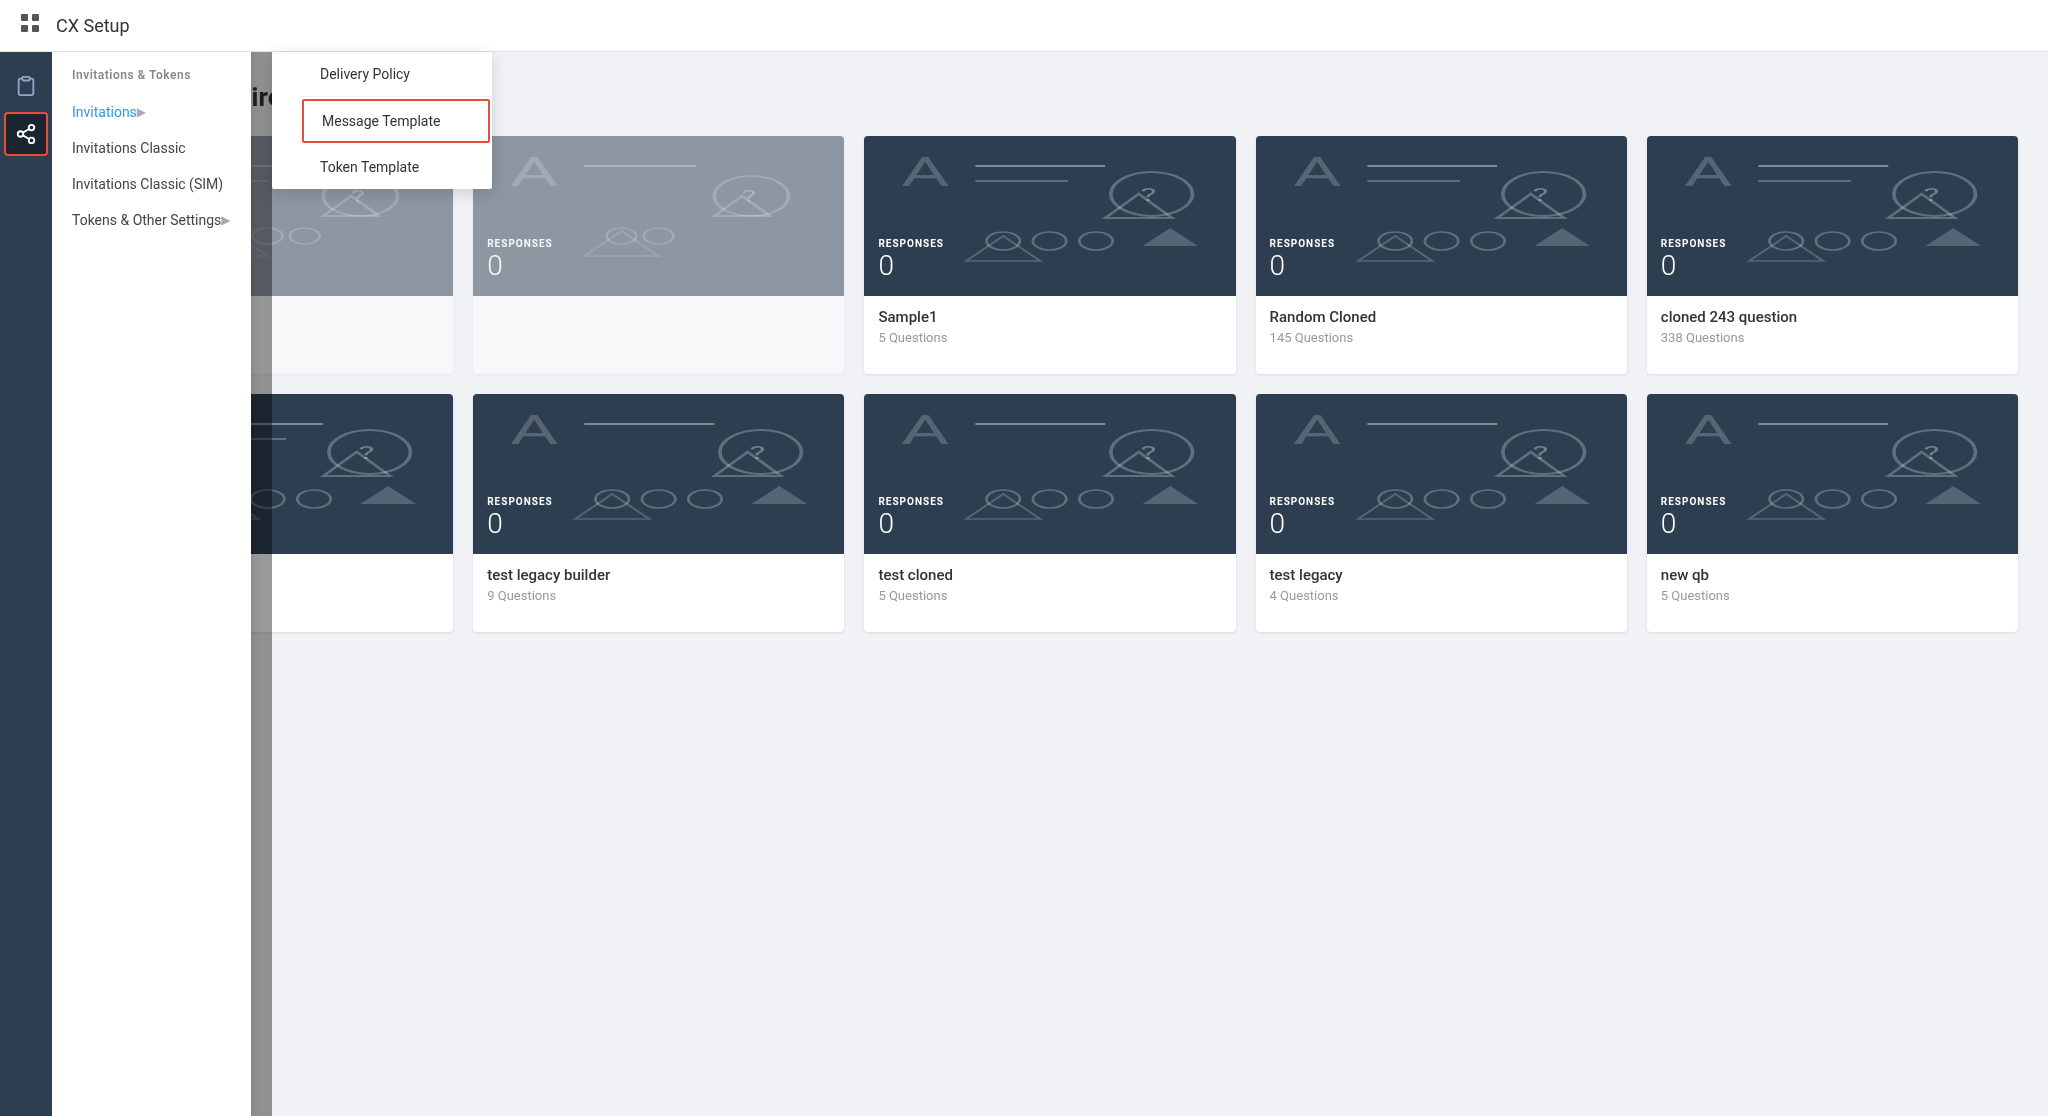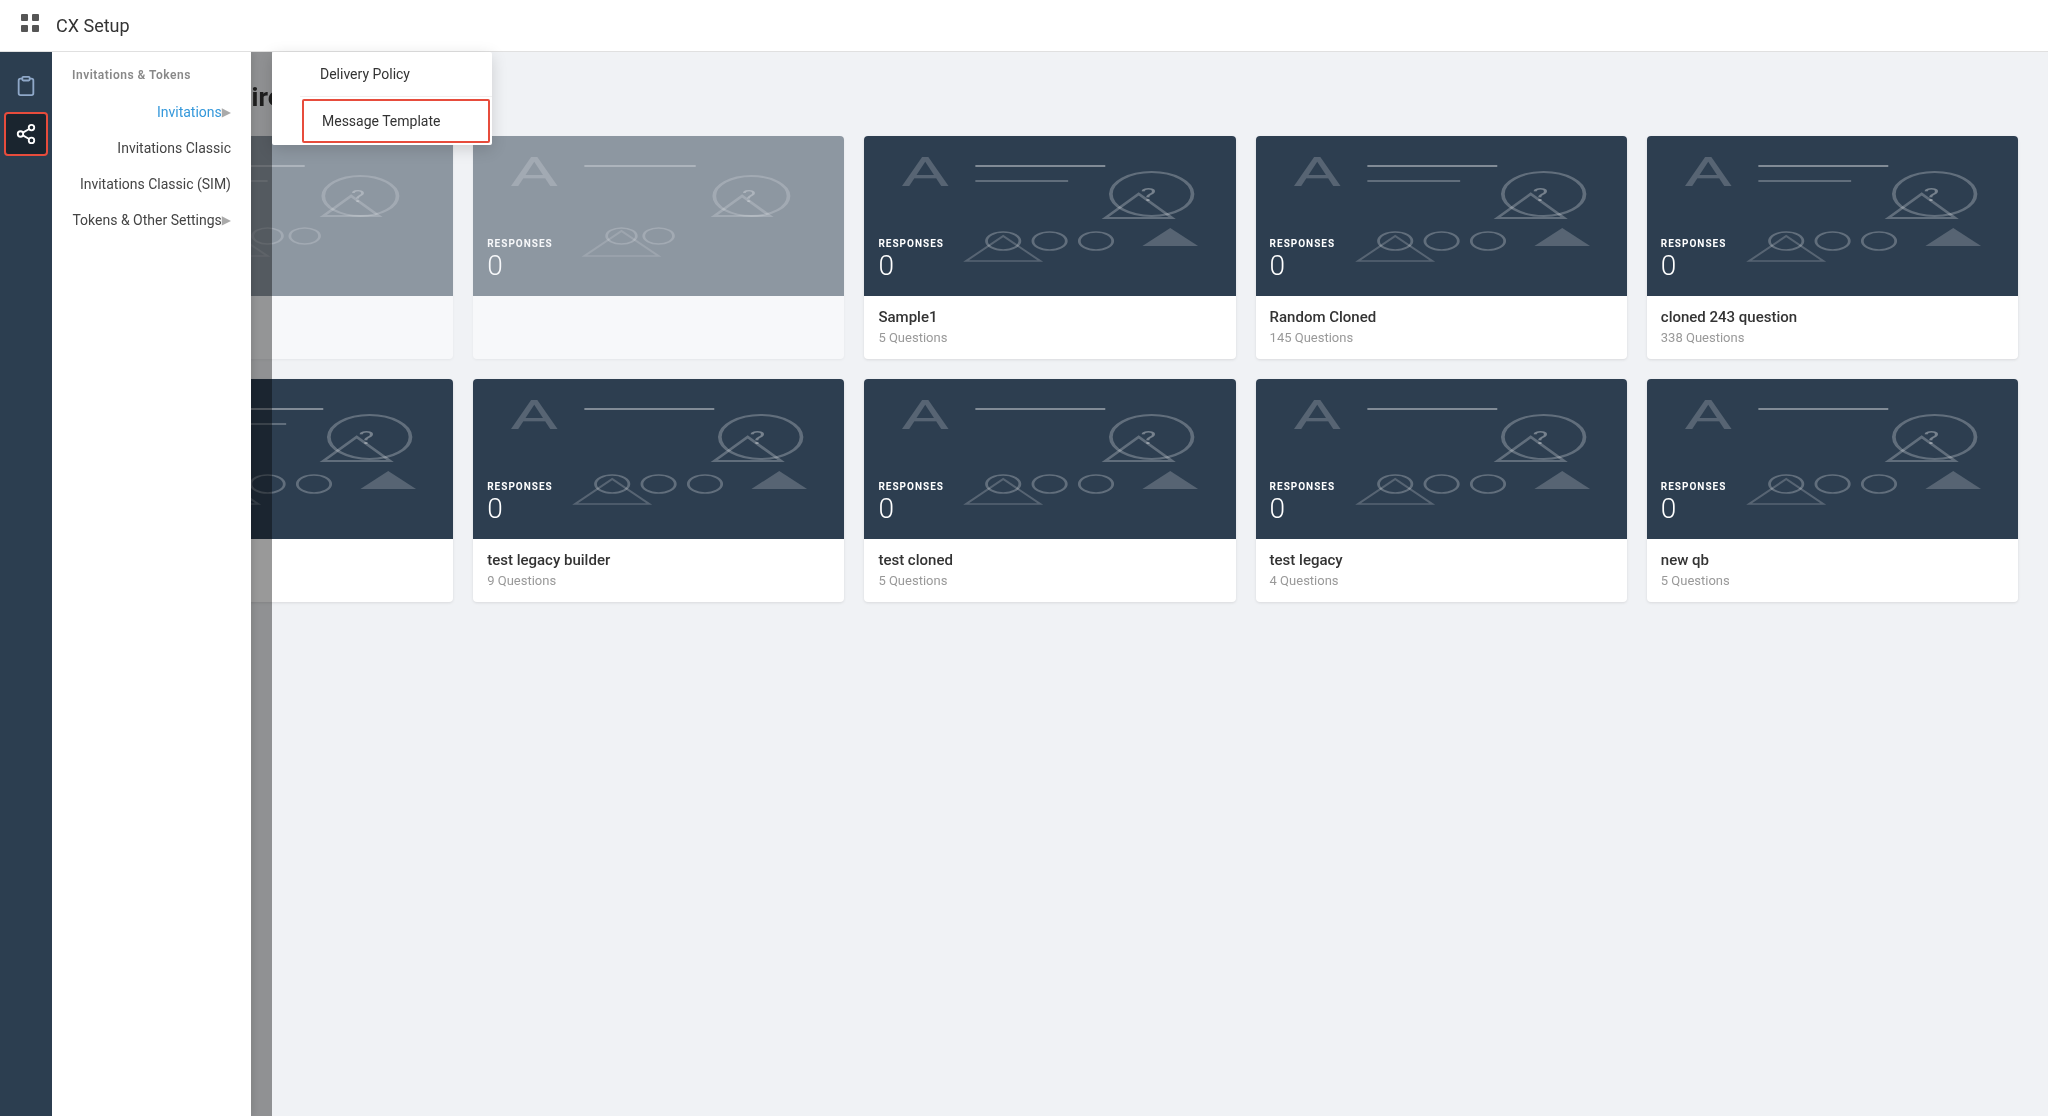--- a/index.html
+++ b/index.html
@@ -52,37 +52,37 @@
     }
     
     .card-header svg { position: absolute; top: 0; left: 0; width: 100%; height: 100%; }
 
     .card-responses-label {
       font-size: 10px; font-weight: 700; color: #fff; letter-spacing: 1px; position: relative; z-index: 2;
     }
     .card-responses-count {
       font-size: 28px; color: #fff; font-weight: 300; position: relative; z-index: 2;
     }
-    .card-body { padding: 12px 14px 14px; }
+    .card-body { padding: 12px 14px 29px; }
     .card-name { font-size: 15px; color: #333; font-weight: 500; margin-bottom: 4px; }
     .card-questions { font-size: 13px; color: #999; }
 
     
     .inv-panel {
       position: fixed; top: 52px; left: 52px; width: 199px; background: #fff;
       box-shadow: 2px 0 8px rgba(0,0,0,0.12); z-index: 80; bottom: 0;
       padding-top: 16px;
     }
     .inv-panel-title {
       font-size: 12px; color: #888; font-weight: 600; letter-spacing: 0.5px;
       padding: 0 20px 12px; text-transform: none;
     }
     .inv-panel-item {
       padding: 10px 20px; font-size: 14px; color: #444; cursor: pointer;
-      display: flex; align-items: center; justify-content: flex-end;
+      display: flex; align-items: center; justify-content: flex-start;
     }
     .inv-panel-item.active { color: #3498db; }
     .inv-panel-item .chevron { color: #aaa; font-size: 12px; }
 
     
     .submenu {
       position: fixed; top: 52px; left: 272px; width: 220px; background: #fff;
       box-shadow: 0 4px 16px rgba(0,0,0,0.15); z-index: 200; border-radius: 2px; padding-left: 28px;
     }
     .submenu-item {
@@ -393,18 +393,19 @@
     <span>Tokens &amp; Other Settings</span>
     <span class="chevron">▶</span>
   </div>
 </div>
 
 <div class="left-overlay"></div>
 
 <div class="submenu">
   <div class="submenu-item">Delivery Policy</div>
   <div class="submenu-item highlighted">Message Template</div>
+  <div class="submenu-item">Token Template</div>
 </div>
 
 <style>
   
   .card-header { background: #2d3e50; }
 </style>
 
 </body></html>

